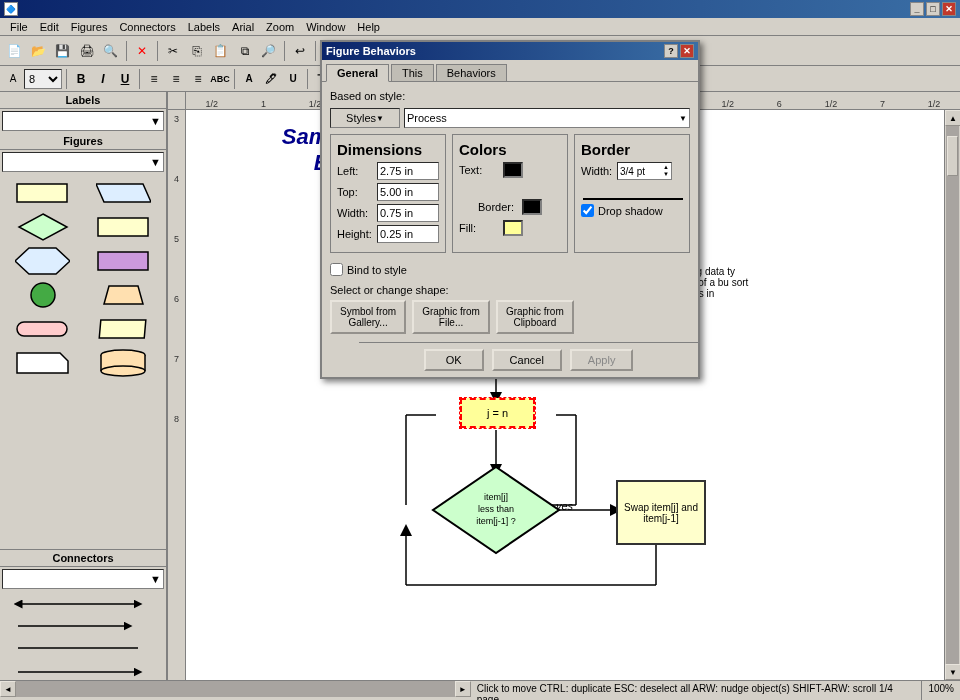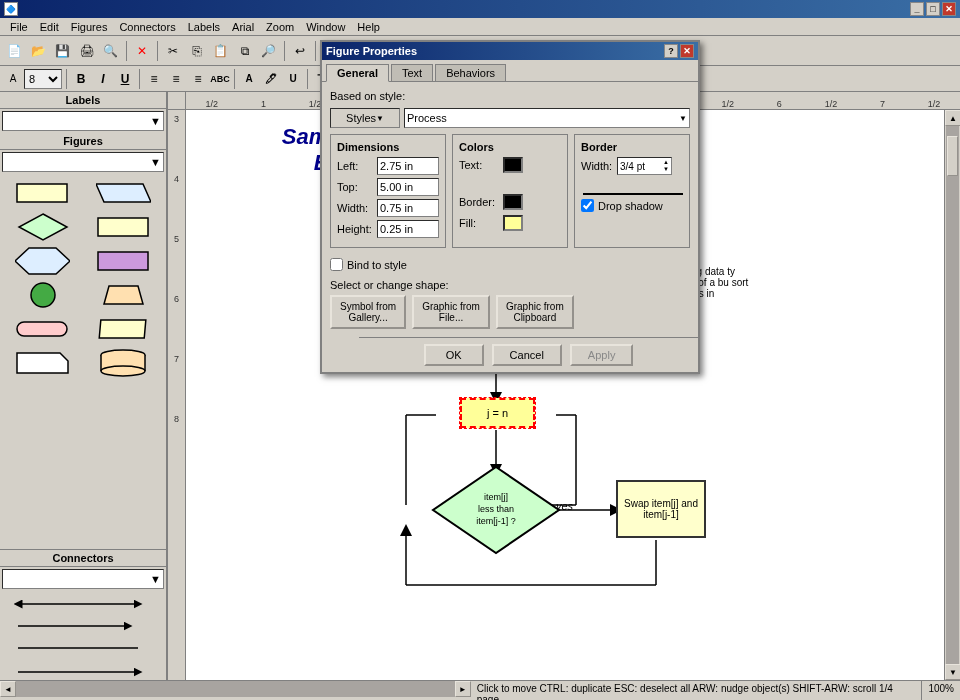--- a/index.html
+++ b/index.html
@@ -332,21 +332,21 @@
       padding: 0 2px;
       cursor: pointer;
     }
     .dialog-section {
       border: 1px solid #808080;
       padding: 6px;
       margin-bottom: 6px;
       background: #d4d0c8;
     }
     .dialog-section-title {
-      font-size: 11px;
+      font-size: 15px;
       font-weight: bold;
       margin-bottom: 4px;
     }
     .dialog-input {
       width: 70px;
       height: 18px;
       border: 1px inset #808080;
       background: white;
       font-size: 11px;
       padding: 0 2px;
@@ -760,21 +760,21 @@
             <text x="65" y="35" text-anchor="middle" font-size="9" font-family="Arial">item[j]</text>
             <text x="65" y="47" text-anchor="middle" font-size="9" font-family="Arial">less than</text>
             <text x="65" y="59" text-anchor="middle" font-size="9" font-family="Arial">item[j-1] ?</text>
           </svg>
         </div>
 
         <div class="yes-label" style="left:370px; top:390px;">
           <span>yes</span>
         </div>
 
-        <div class="fc-process" style="left:430px; top:370px; width:90px; height:58px; background:#ffffcc;">
+        <div class="fc-process" style="left:430px; top:370px; width:90px; height:65px; background:#ffffcc;">
           <span style="font-size:10px; text-align:center; padding:2px;">Swap item[j] and item[j-1]</span>
         </div>
 
         <div class="fc-text" style="left:395px; top:156px;">
           <span>This chart makes regarding data ty checking to dem structure of a bu sort algorithm sh possible cases in</span>
         </div>
       </div>
 
       <div id="vscrollbar">
         <div class="scroll-btn">▲</div>
@@ -796,30 +796,30 @@
   </div>
   <div style="padding:2px 6px; font-size:10px; border-left:1px solid #808080;">
     <span>100%</span>
   </div>
 </div>
 
 <div id="dialog-overlay">
   <div id="figure-props-dialog">
 
     <div id="dialog-titlebar">
-      <span>Figure Properties</span>
+      <span>Figure Behaviors</span>
       <div id="dialog-titlebar-controls">
         <span>?</span>
         <span style="background:#c0392b;color:white;">✕</span>
       </div>
     </div>
 
     <div class="dialog-tabs">
       <div class="dialog-tab active">General</div>
-      <div class="dialog-tab">Text</div>
+      <div class="dialog-tab">This</div>
       <div class="dialog-tab">Behaviors</div>
     </div>
 
     <div class="dialog-content">
 
       <div class="dialog-row">
         <span class="dialog-label">Based on style:</span>
       </div>
       <div class="dialog-row">
         <div style="width:70px; height:20px; border:1px inset #808080; background:#d4d0c8; display:flex; align-items:center; justify-content:center; font-size:11px; margin-right:4px;">
@@ -853,21 +853,21 @@
             <input class="dialog-input" value="0.25 in" style="width: 62px;">
           </div>
         </div>
 
         <div class="dialog-section" style="flex:1;">
           <div class="dialog-section-title">Colors</div>
           <div class="dialog-row" style="margin-bottom:21px;">
             <span class="dialog-label" style="min-width:44px;">Text:</span>
             <div class="color-box" style="background:#000000;"></div>
           </div>
-          <div class="dialog-row" style="margin-bottom:5px;">
+          <div class="dialog-row" style="margin-bottom:5px;justify-content:center;">
             <span class="dialog-label" style="min-width:44px;">Border:</span>
             <div class="color-box" style="background:#000000;"></div>
           </div>
           <div class="dialog-row">
             <span class="dialog-label" style="min-width:44px;">Fill:</span>
             <div class="color-box" style="background:#ffff99;"></div>
           </div>
         </div>
 
         <div class="dialog-section" style="flex:1;">

